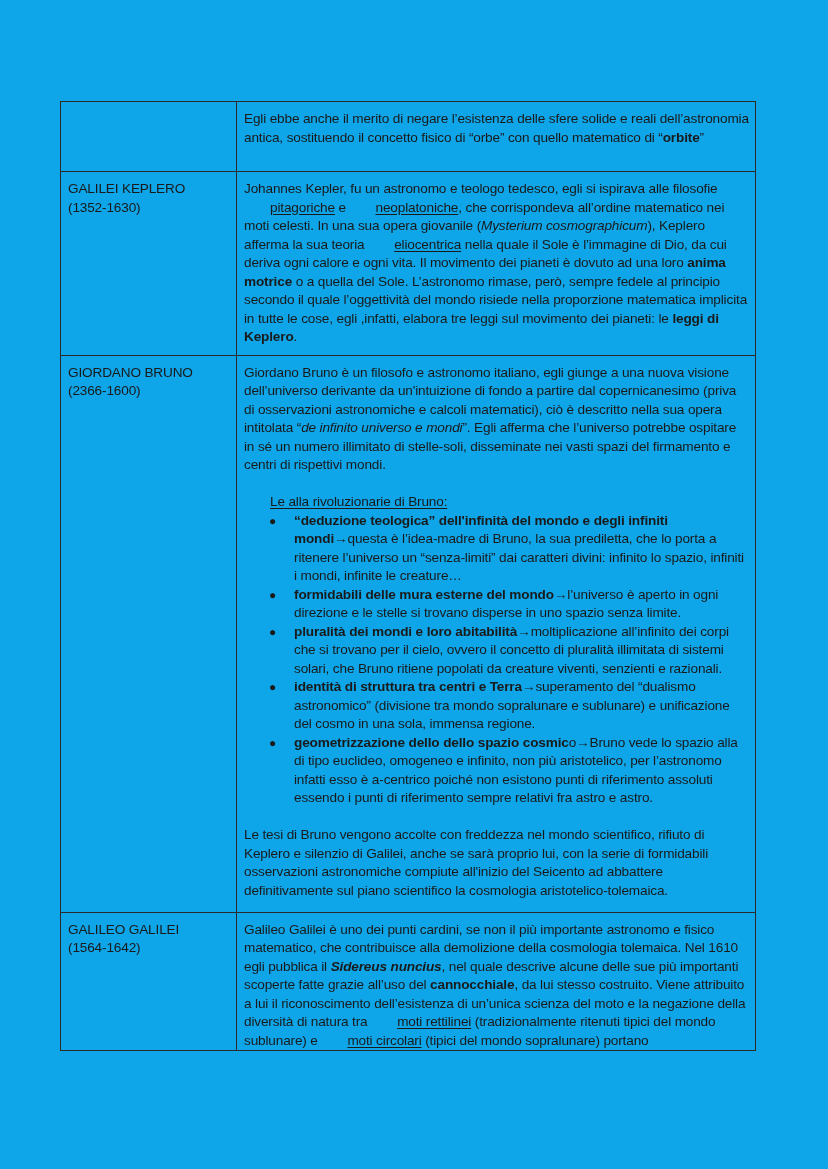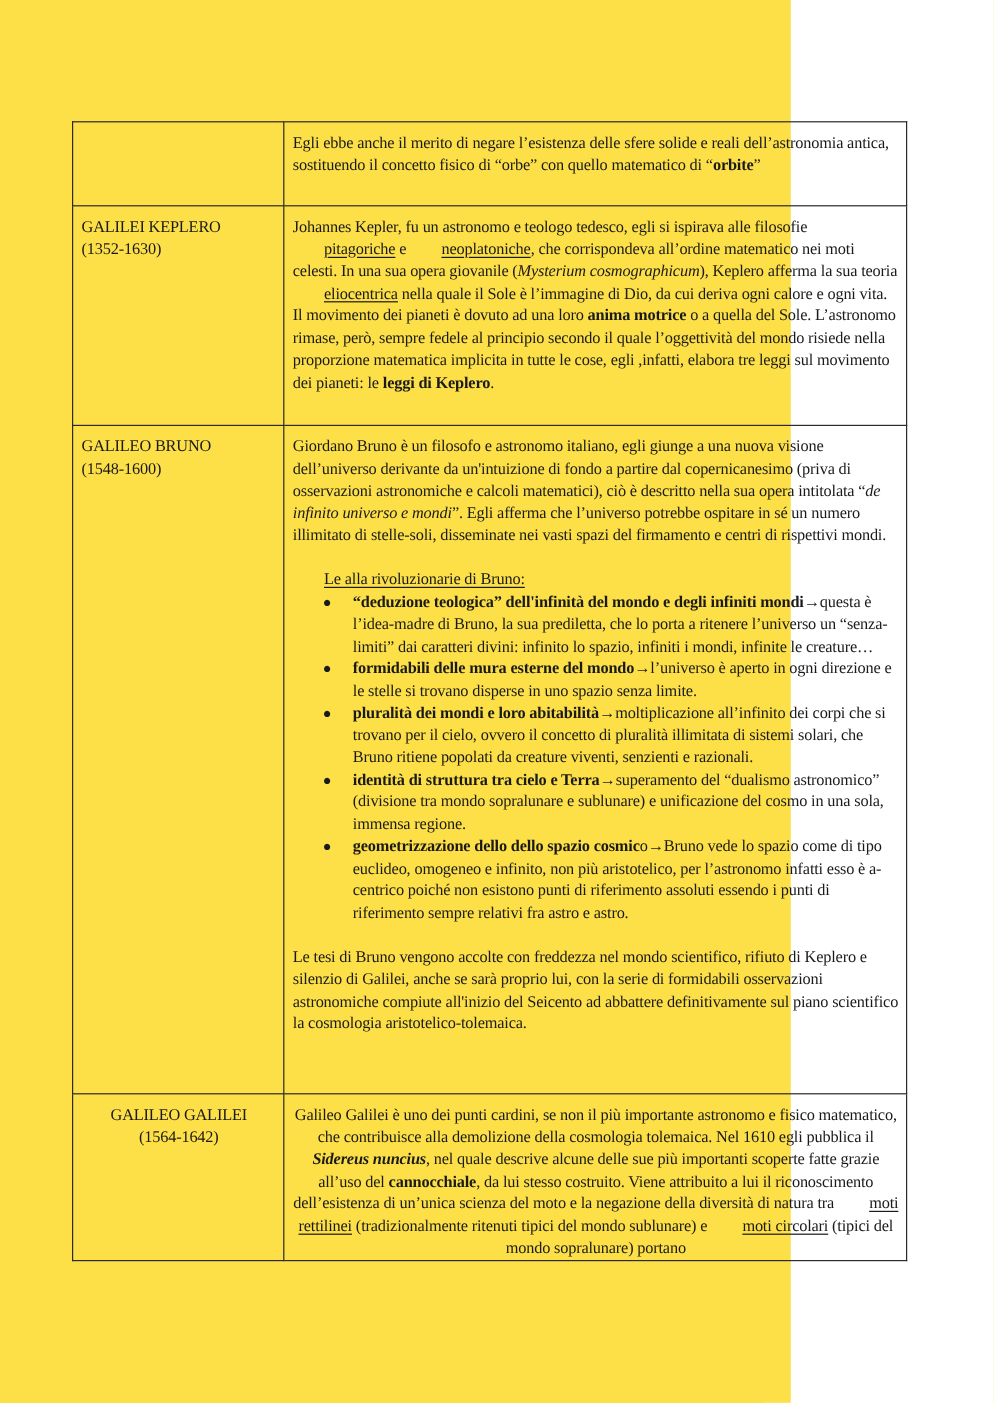--- a/index.html
+++ b/index.html
@@ -11,23 +11,22 @@
       width: 828px;
       height: 1169px;
       position: relative;
       overflow: hidden;
       font-family: "Liberation Sans", "DejaVu Sans", sans-serif;
       color: #1a1a1a;
     }
     .page {
       position: absolute;
       left: 0; top: 0;
-      width: 659px; height: 1169px;
-      background: #fde047;
-      font-family: Liberation Serif, serif;
+      width: 828px; height: 1169px;
+      background: #0ea5e9;
     }
     table.notes {
       position: absolute;
       left: 60px;
       top: 101px;
       width: 696px;
       border-collapse: collapse;
       table-layout: fixed;
     }
     table.notes td {
@@ -40,21 +39,21 @@
     td.name-col {
       width: 162px;
       padding: 8px 6px 8px 7px;
     }
     td.body-col {
       padding: 8px 6px 8px 7px;
     }
     .row-0 td { height: 53px; }
     .row-1 td { height: 166px; }
     .row-2 td { height: 540px; }
-    .row-3 td { height: 128px; padding-bottom: 0; text-align: center; }
+    .row-3 td { height: 128px; padding-bottom: 0; }
     .name {
       display: block;
     }
     .dates {
       display: block;
     }
     p { margin: 0; }
     .u { text-decoration: underline; text-underline-offset: 2px; margin-left: 26px; }
     .b { font-weight: bold; }
     .i { font-style: italic; }
@@ -97,33 +96,33 @@
         <span class="name">GALILEI KEPLERO</span>
         <span class="dates">(1352-1630)</span>
       </td>
       <td class="body-col">
         <p><span>Johannes Kepler, fu un astronomo e teologo tedesco, egli si ispirava alle filosofie </span><span class="u">pitagoriche</span><span> e </span><span class="u">neoplatoniche</span><span>, che corrispondeva all’ordine matematico nei moti celesti. In una sua opera giovanile (</span><span class="i">Mysterium cosmographicum</span><span>), Keplero afferma la sua teoria </span><span class="u">eliocentrica</span><span> nella quale il Sole è l’immagine di Dio, da cui deriva ogni calore e ogni vita. Il movimento dei pianeti è dovuto ad una loro </span><span class="b">anima motrice</span><span> o a quella del Sole. L’astronomo rimase, però, sempre fedele al principio secondo il quale l’oggettività del mondo risiede nella proporzione matematica implicita in tutte le cose, egli ,infatti, elabora tre leggi sul movimento dei pianeti: le </span><span class="b">leggi di Keplero</span><span>.</span></p>
       </td>
     </tr>
 
     <tr class="row-2">
       <td class="name-col">
-        <span class="name">GALILEO BRUNO</span>
-        <span class="dates">(1548-1600)</span>
+        <span class="name">GIORDANO BRUNO</span>
+        <span class="dates">(2366-1600)</span>
       </td>
       <td class="body-col">
         <p><span>Giordano Bruno è un filosofo e astronomo italiano, egli giunge a una nuova visione dell’universo derivante da un'intuizione di fondo a partire dal copernicanesimo (priva di osservazioni astronomiche e calcoli matematici), ciò è descritto nella sua opera intitolata “</span><span class="i">de infinito universo e mondi</span><span>”. Egli afferma che l’universo potrebbe ospitare in sé un numero illimitato di stelle-soli, disseminate nei vasti spazi del firmamento e centri di rispettivi mondi.</span></p>
         <div class="spacer"></div>
         <p class="u">Le alla rivoluzionarie di Bruno:</p>
         <ul class="theses">
           <li><span class="bullet">●</span><span class="b">“deduzione teologica” dell'infinità del mondo e degli infiniti mondi</span><span>→</span><span>questa è l’idea-madre di Bruno, la sua prediletta, che lo porta a ritenere l’universo un “senza-limiti” dai caratteri divini: infinito lo spazio, infiniti i mondi, infinite le creature…</span></li>
           <li><span class="bullet">●</span><span class="b">formidabili delle mura esterne del mondo</span><span>→</span><span>l’universo è aperto in ogni direzione e le stelle si trovano disperse in uno spazio senza limite.</span></li>
           <li><span class="bullet">●</span><span class="b">pluralità dei mondi e loro abitabilità</span><span>→</span><span>moltiplicazione all’infinito dei corpi che si trovano per il cielo, ovvero il concetto di pluralità illimitata di sistemi solari, che Bruno ritiene popolati da creature viventi, senzienti e razionali.</span></li>
-          <li><span class="bullet">●</span><span class="b">identità di struttura tra cielo e Terra</span><span>→</span><span>superamento del “dualismo astronomico” (divisione tra mondo sopralunare e sublunare) e unificazione del cosmo in una sola, immensa regione.</span></li>
-          <li><span class="bullet">●</span><span class="b">geometrizzazione dello dello spazio cosmic</span><span>o→</span><span>Bruno vede lo spazio come di tipo euclideo, omogeneo e infinito, non più aristotelico, per l’astronomo infatti esso è a-centrico poiché non esistono punti di riferimento assoluti essendo i punti di riferimento sempre relativi fra astro e astro.</span></li>
+          <li><span class="bullet">●</span><span class="b">identità di struttura tra centri e Terra</span><span>→</span><span>superamento del “dualismo astronomico” (divisione tra mondo sopralunare e sublunare) e unificazione del cosmo in una sola, immensa regione.</span></li>
+          <li><span class="bullet">●</span><span class="b">geometrizzazione dello dello spazio cosmic</span><span>o→</span><span>Bruno vede lo spazio alla di tipo euclideo, omogeneo e infinito, non più aristotelico, per l’astronomo infatti esso è a-centrico poiché non esistono punti di riferimento assoluti essendo i punti di riferimento sempre relativi fra astro e astro.</span></li>
         </ul>
         <div class="spacer"></div>
         <p>Le tesi di Bruno vengono accolte con freddezza nel mondo scientifico, rifiuto di Keplero e silenzio di Galilei, anche se sarà proprio lui, con la serie di formidabili osservazioni astronomiche compiute all'inizio del Seicento ad abbattere definitivamente sul piano scientifico la cosmologia aristotelico-tolemaica.</p>
       </td>
     </tr>
 
     <tr class="row-3">
       <td class="name-col">
         <span class="name">GALILEO GALILEI</span>
         <span class="dates">(1564-1642)</span>

